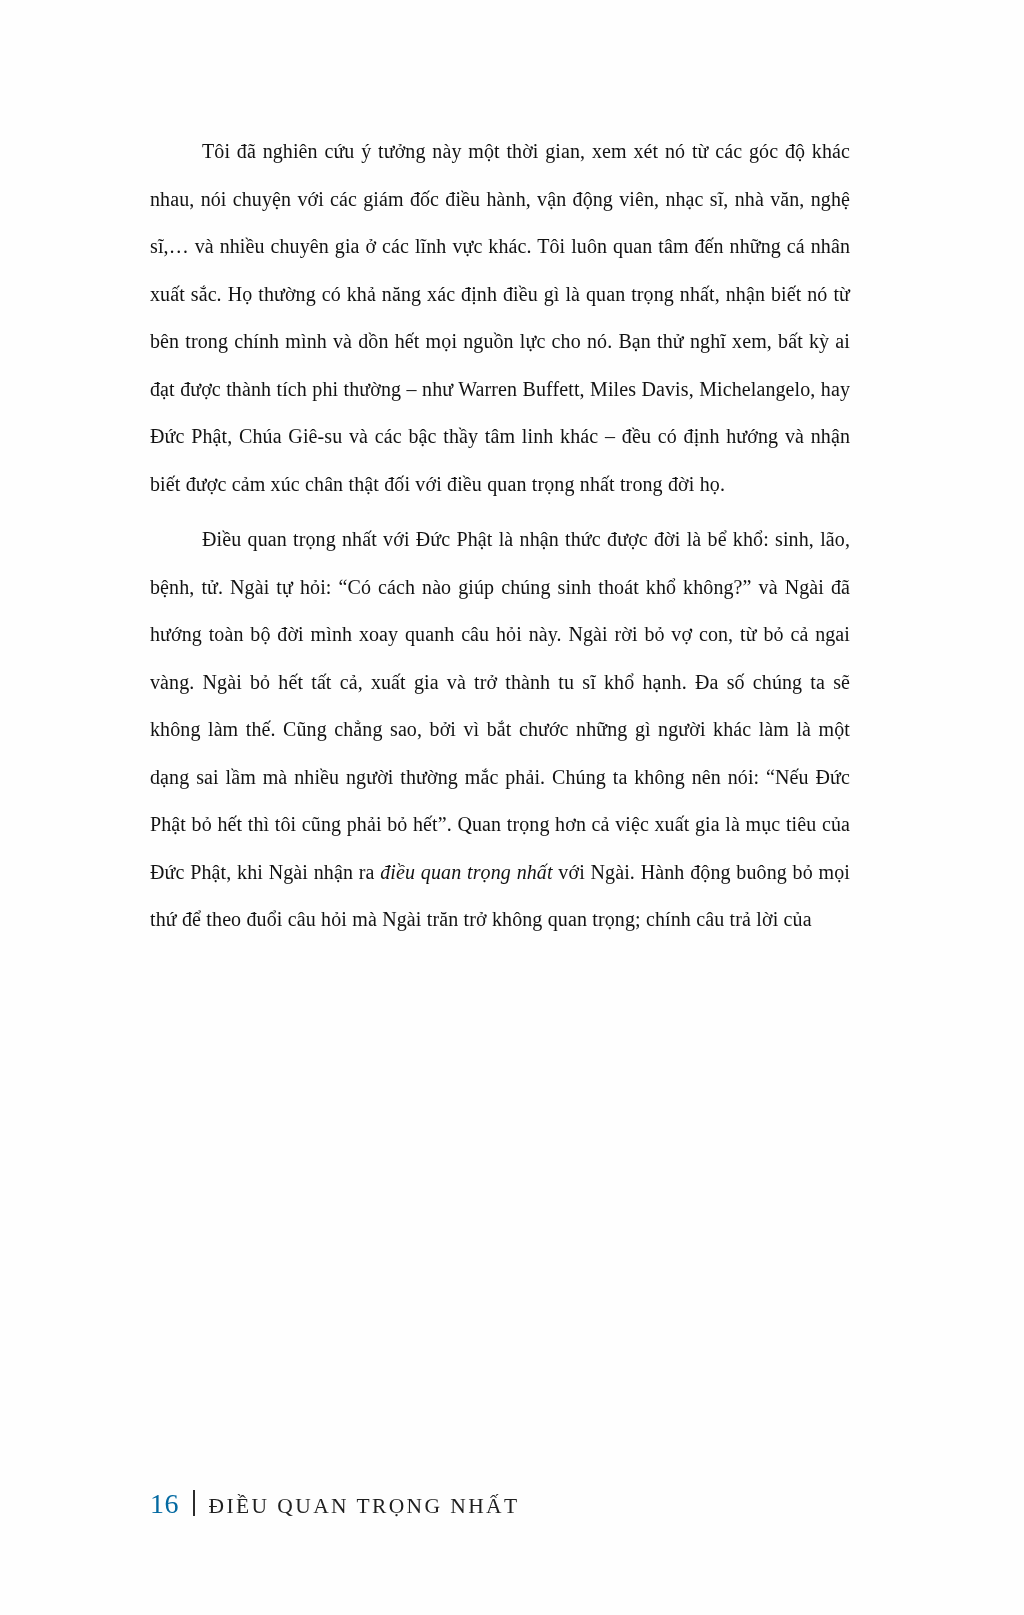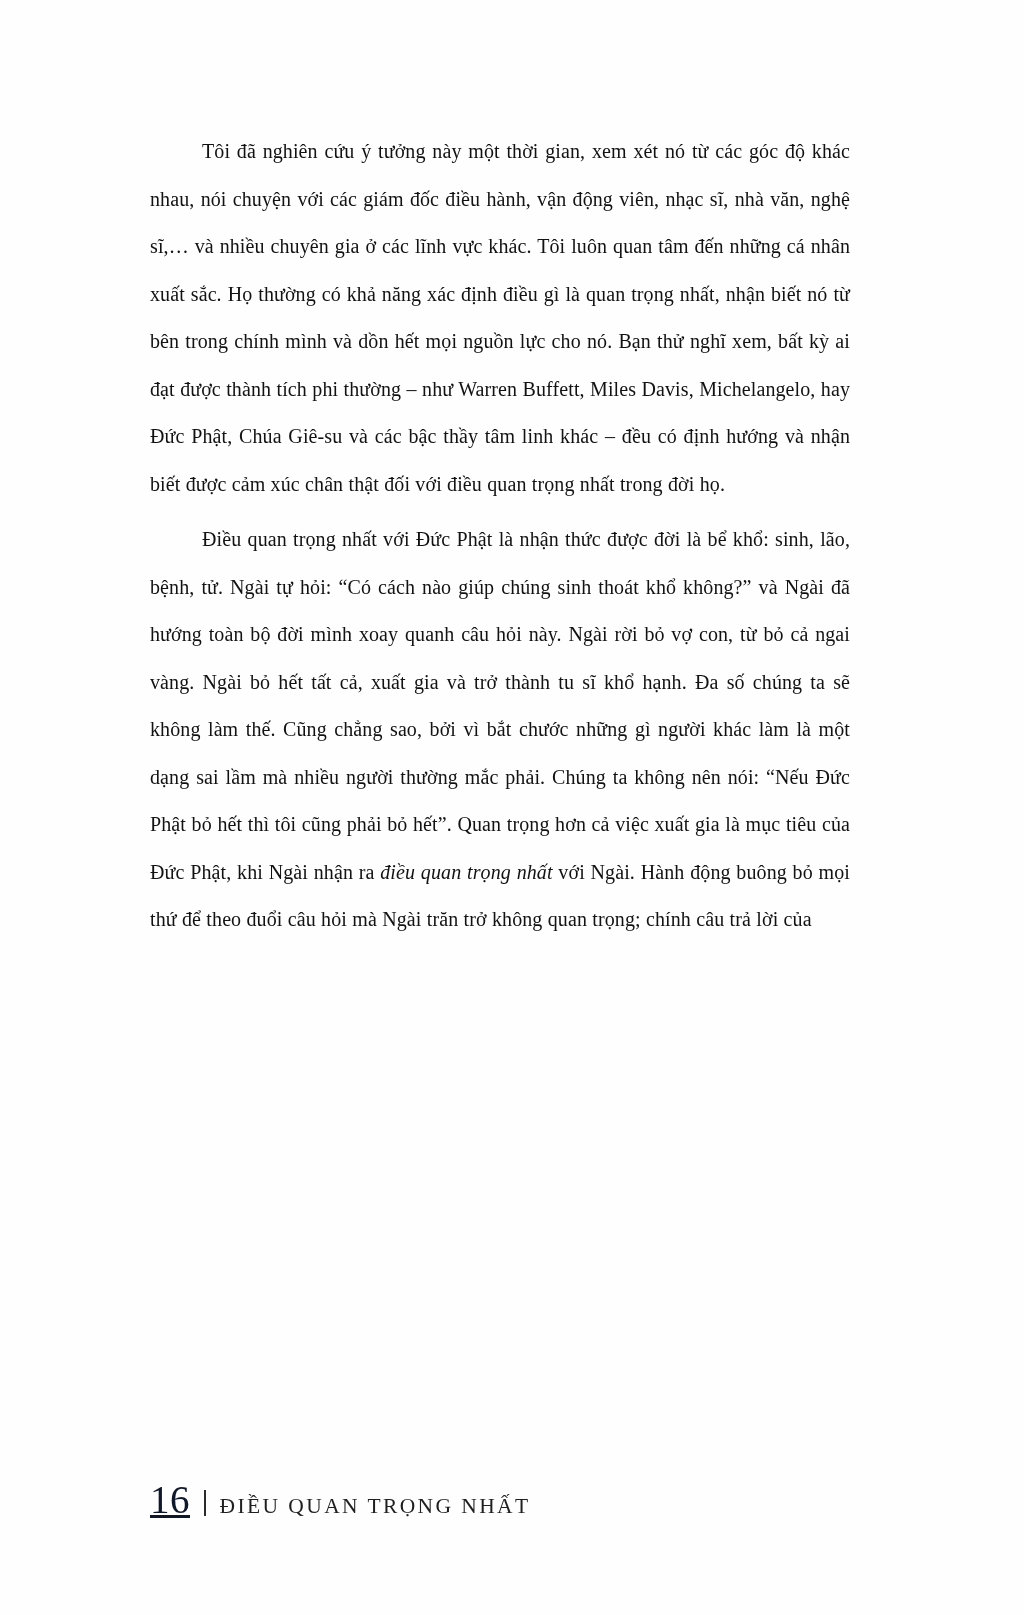--- a/index.html
+++ b/index.html
@@ -46,25 +46,24 @@
   }
   .footer {
     position: absolute;
     left: 150px;
     bottom: 96px;
     display: flex;
     align-items: baseline;
     gap: 0;
   }
   .footer-page-number {
-    font-size: 39px;
+    font-size: 28px;
     line-height: 1;
-    color: #0f172a;
+    color: #0369a1;
     letter-spacing: 0.5px;
-    text-decoration: underline;
   }
   .footer-divider {
     display: inline-block;
     width: 1.6px;
     height: 26px;
     background: #2b2b2b;
     margin: 0 14px;
     position: relative;
     top: 3px;
   }

